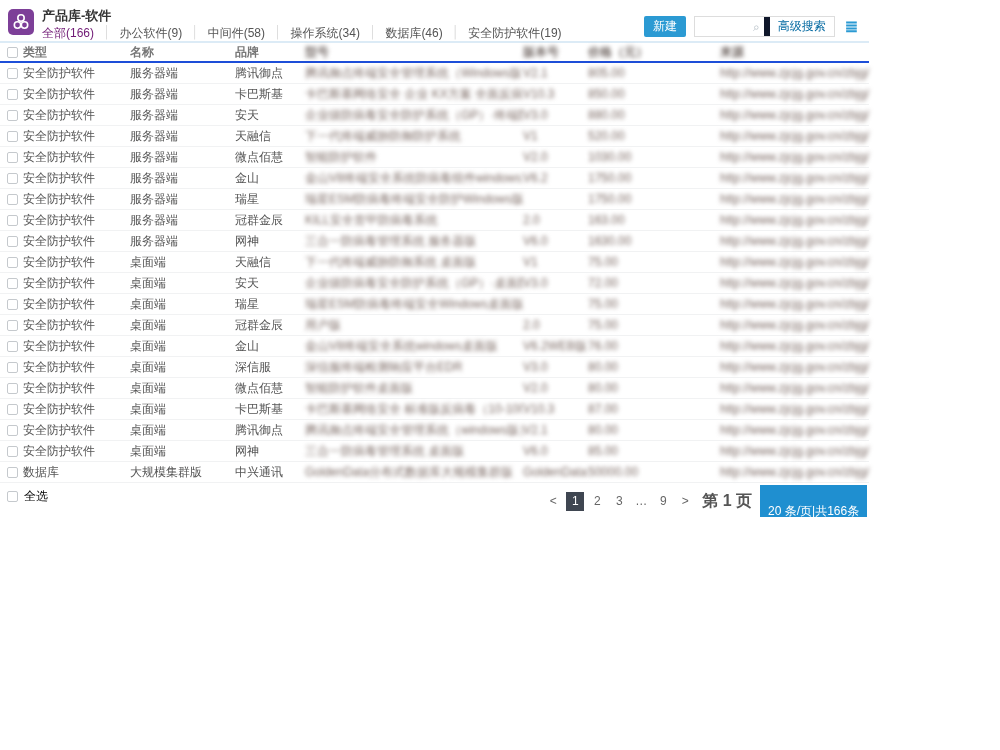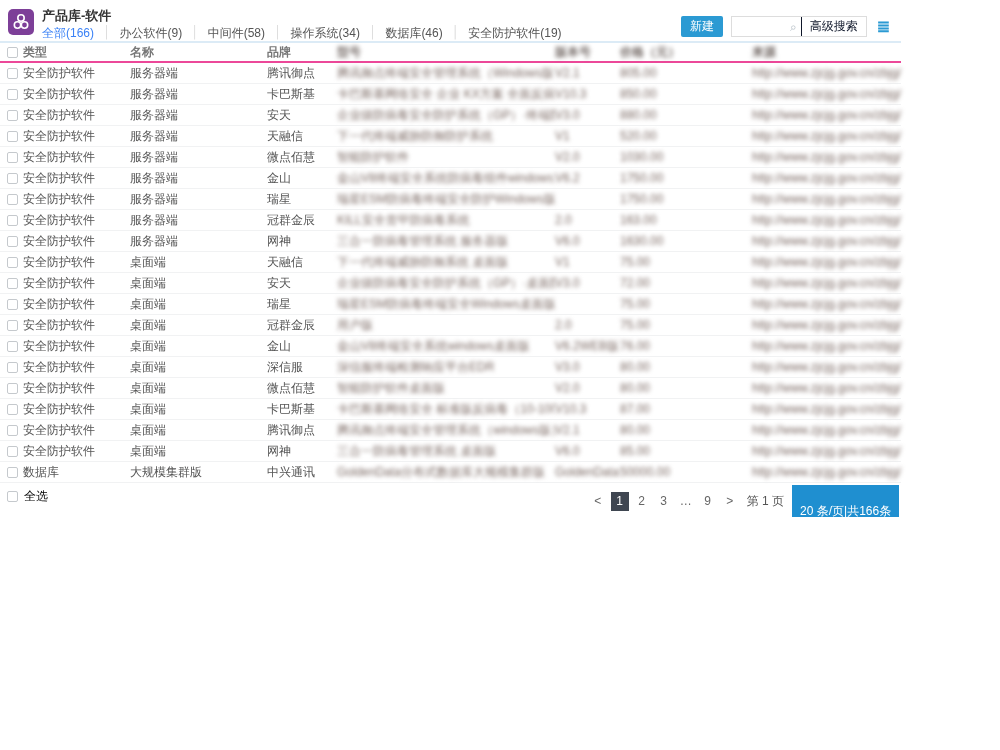--- a/index.html
+++ b/index.html
@@ -42,49 +42,49 @@
   .side-icons svg, .side-icons span { opacity:0.85; }
   .collapse-tri { width:0; height:0; border-top:4px solid transparent; border-bottom:4px solid transparent; border-right:5px solid #9aa1a9; }
 
   
   .main { position:absolute; left:125; top:92; width:875; height:598; background:#fff; }
   .content-head { position:relative; height:43px; border-bottom:2px solid #dcebf6; }
   .head-icon { position:absolute; left:8px; top:9px; width:26px; height:26px; background:#7d3f98; border-radius:5px; }
   .page-title { position:absolute; left:42px; top:7px; font-size:13px; font-weight:bold; color:#333; }
   .filters { position:absolute; left:42px; top:25px; display:flex; font-size:12px; }
   .filter { color:#555; cursor:pointer; }
-  .filter.active { color:#3b82f6; }
+  .filter.active { color:#701a75; }
   .filter-sep { color:#d9d9d9; margin:0 9px; }
   .head-controls { position:absolute; right:12px; top:16px; display:flex; align-items:center; }
   .btn-new { background:#2b9ad3; color:#fff; font-size:12px; border:none; height:21px; padding:0 9px; border-radius:2px; cursor:pointer; }
   .srch-wrap { display:flex; align-items:center; border:1px solid #ddd; height:21px; margin-left:8px; background:#fff; }
   .srch-input { border:none; outline:none; width:58px; height:18px; font-size:12px; padding:0 4px; }
   .srch-mag { color:#b9c2c9; font-size:12px; padding-right:4px; }
-  .adv-search { border-left:1px solid #0f172a; font-size:12px; color:#0f172a; padding:0 8px; line-height:19px; cursor:pointer; }
+  .adv-search { border-left:6px solid #0f172a; font-size:12px; color:#0369a1; padding:0 8px; line-height:19px; cursor:pointer; }
   .list-toggle { color:#2b9ad3; font-size:16px; font-weight:bold; margin-left:10px; cursor:pointer; letter-spacing:-1px; }
 
   
   .trow { display:flex; align-items:center; height:21px; border-bottom:1px solid #f1f2f3; font-size:12px; color:#555; }
-  .thead { height:20px; color:#777; font-weight:bold; border-bottom:2px solid #ec4899; }
+  .thead { height:20px; color:#777; font-weight:bold; border-bottom:2px solid #1d4ed8; }
   .c-check{ width:23px; display:flex; align-items:center; }
-  .c-type{ width:107px; } .c-name{ width:105px; } .c-brand{ width:70px;margin-left:32px; }
+  .c-type{ width:107px; } .c-name{ width:105px; } .c-brand{ width:70px; }
   .c-desc{ width:218px; } .c-ver{ width:65px; } .c-price{ width:132px; }
   .c-src{ flex:1; }
   .trow > div { white-space:nowrap; overflow:hidden; }
   .cbx { width:11px; height:11px; border:1px solid #c5c9cd; border-radius:2px; background:#fff; margin-left:7px; cursor:pointer; }
   .blur { filter:blur(2.2px); color:#7a6862; }
   .blur-h { filter:blur(2px); color:#746a66; }
 
   
   .tfoot { position:relative; height:26px; display:flex; align-items:center; }
   .select-all-label { font-size:12px; color:#000000; margin-left:6px; }
   .pager { position:absolute; right:2px; top:2px; display:flex; align-items:center; gap:4px; }
   .page-item { min-width:18px; height:19px; line-height:19px; text-align:center; font-size:12px; color:#666; cursor:pointer; padding:0 3px; }
   .page-item.active { background:#3f4651; color:#fff; }
-  .page-label { font-size:12px; color:#555; margin:0 4px; }
+  .page-label { font-size:16px; color:#555; margin:0 4px;font-weight:bold; }
   .size-box { background:#1f8fd0; color:#fff; font-size:12px; height:21px; line-height:21px; padding:16px 8px; }
 </style>
 </head>
 <body>
 
 <div class="logo-area">
   <div class="logo-row">
     <svg class="logo-mark" width="18" height="18" viewBox="0 0 18 18">
       <circle cx="9" cy="9" r="8" fill="none" stroke="#1d3c6e" stroke-width="1.6"></circle>
       <path d="M9 2 A7 7 0 0 1 15.8 9 L9 9 Z" fill="#c9252c"></path>

